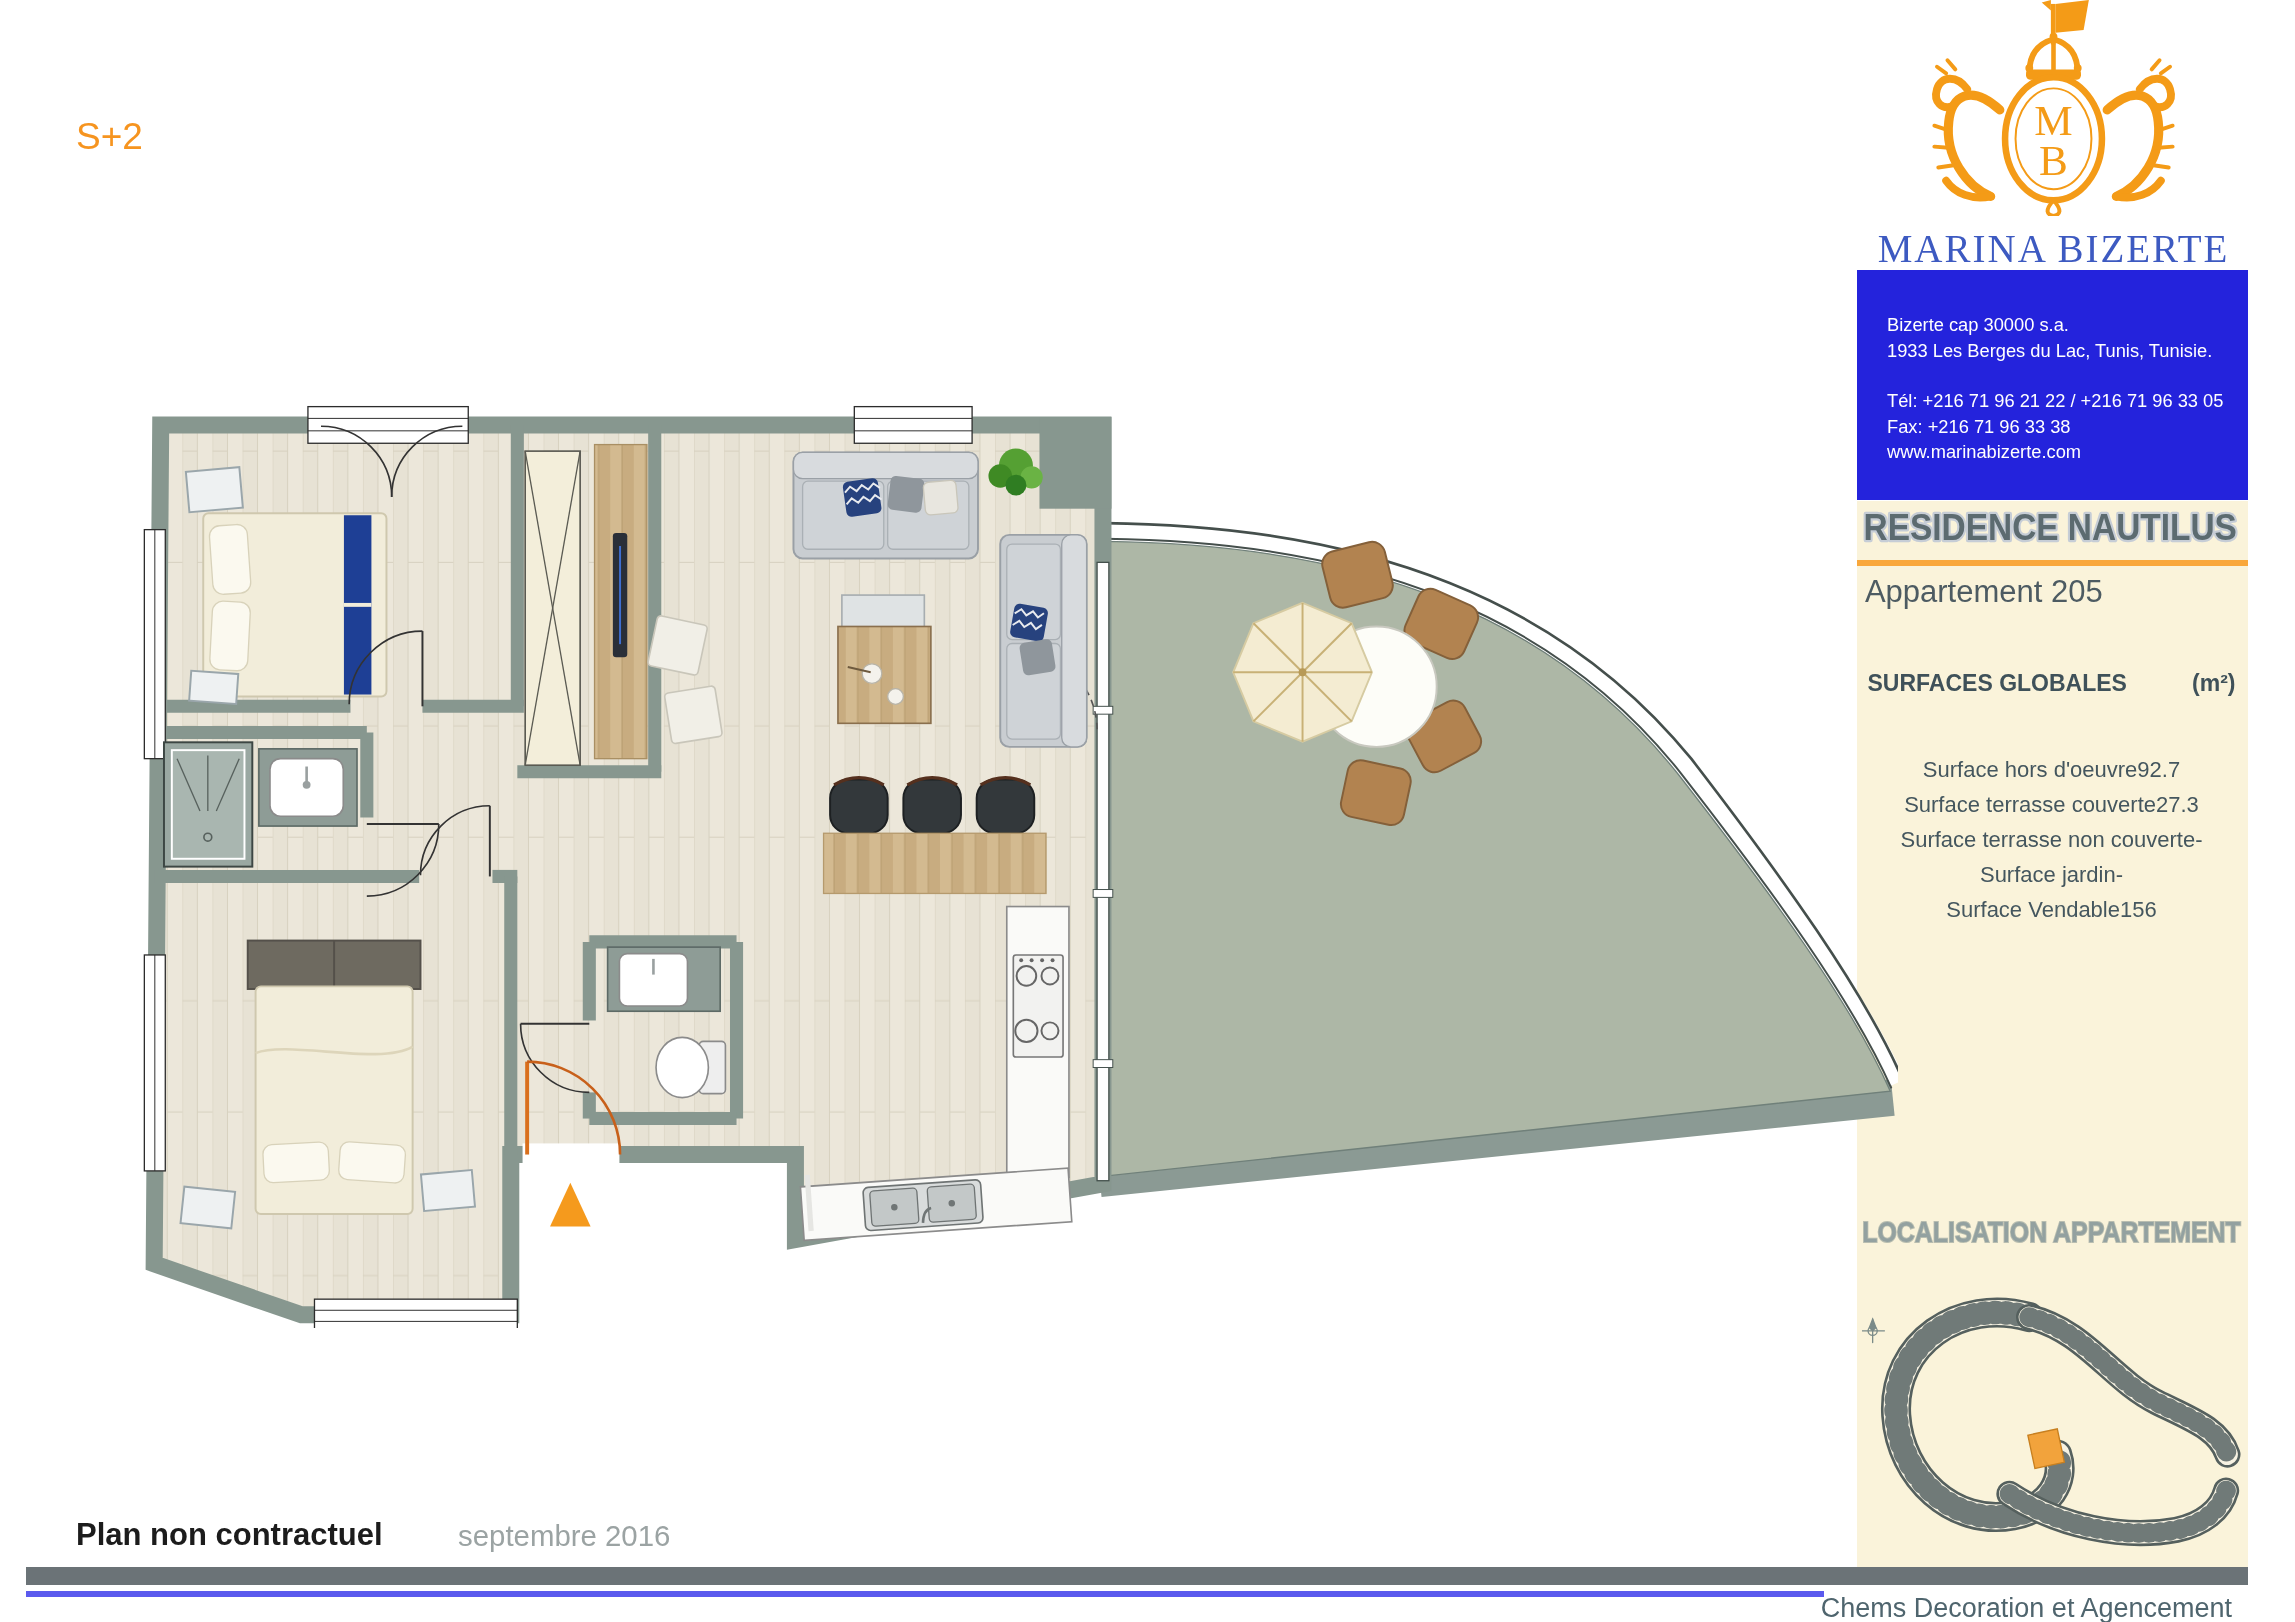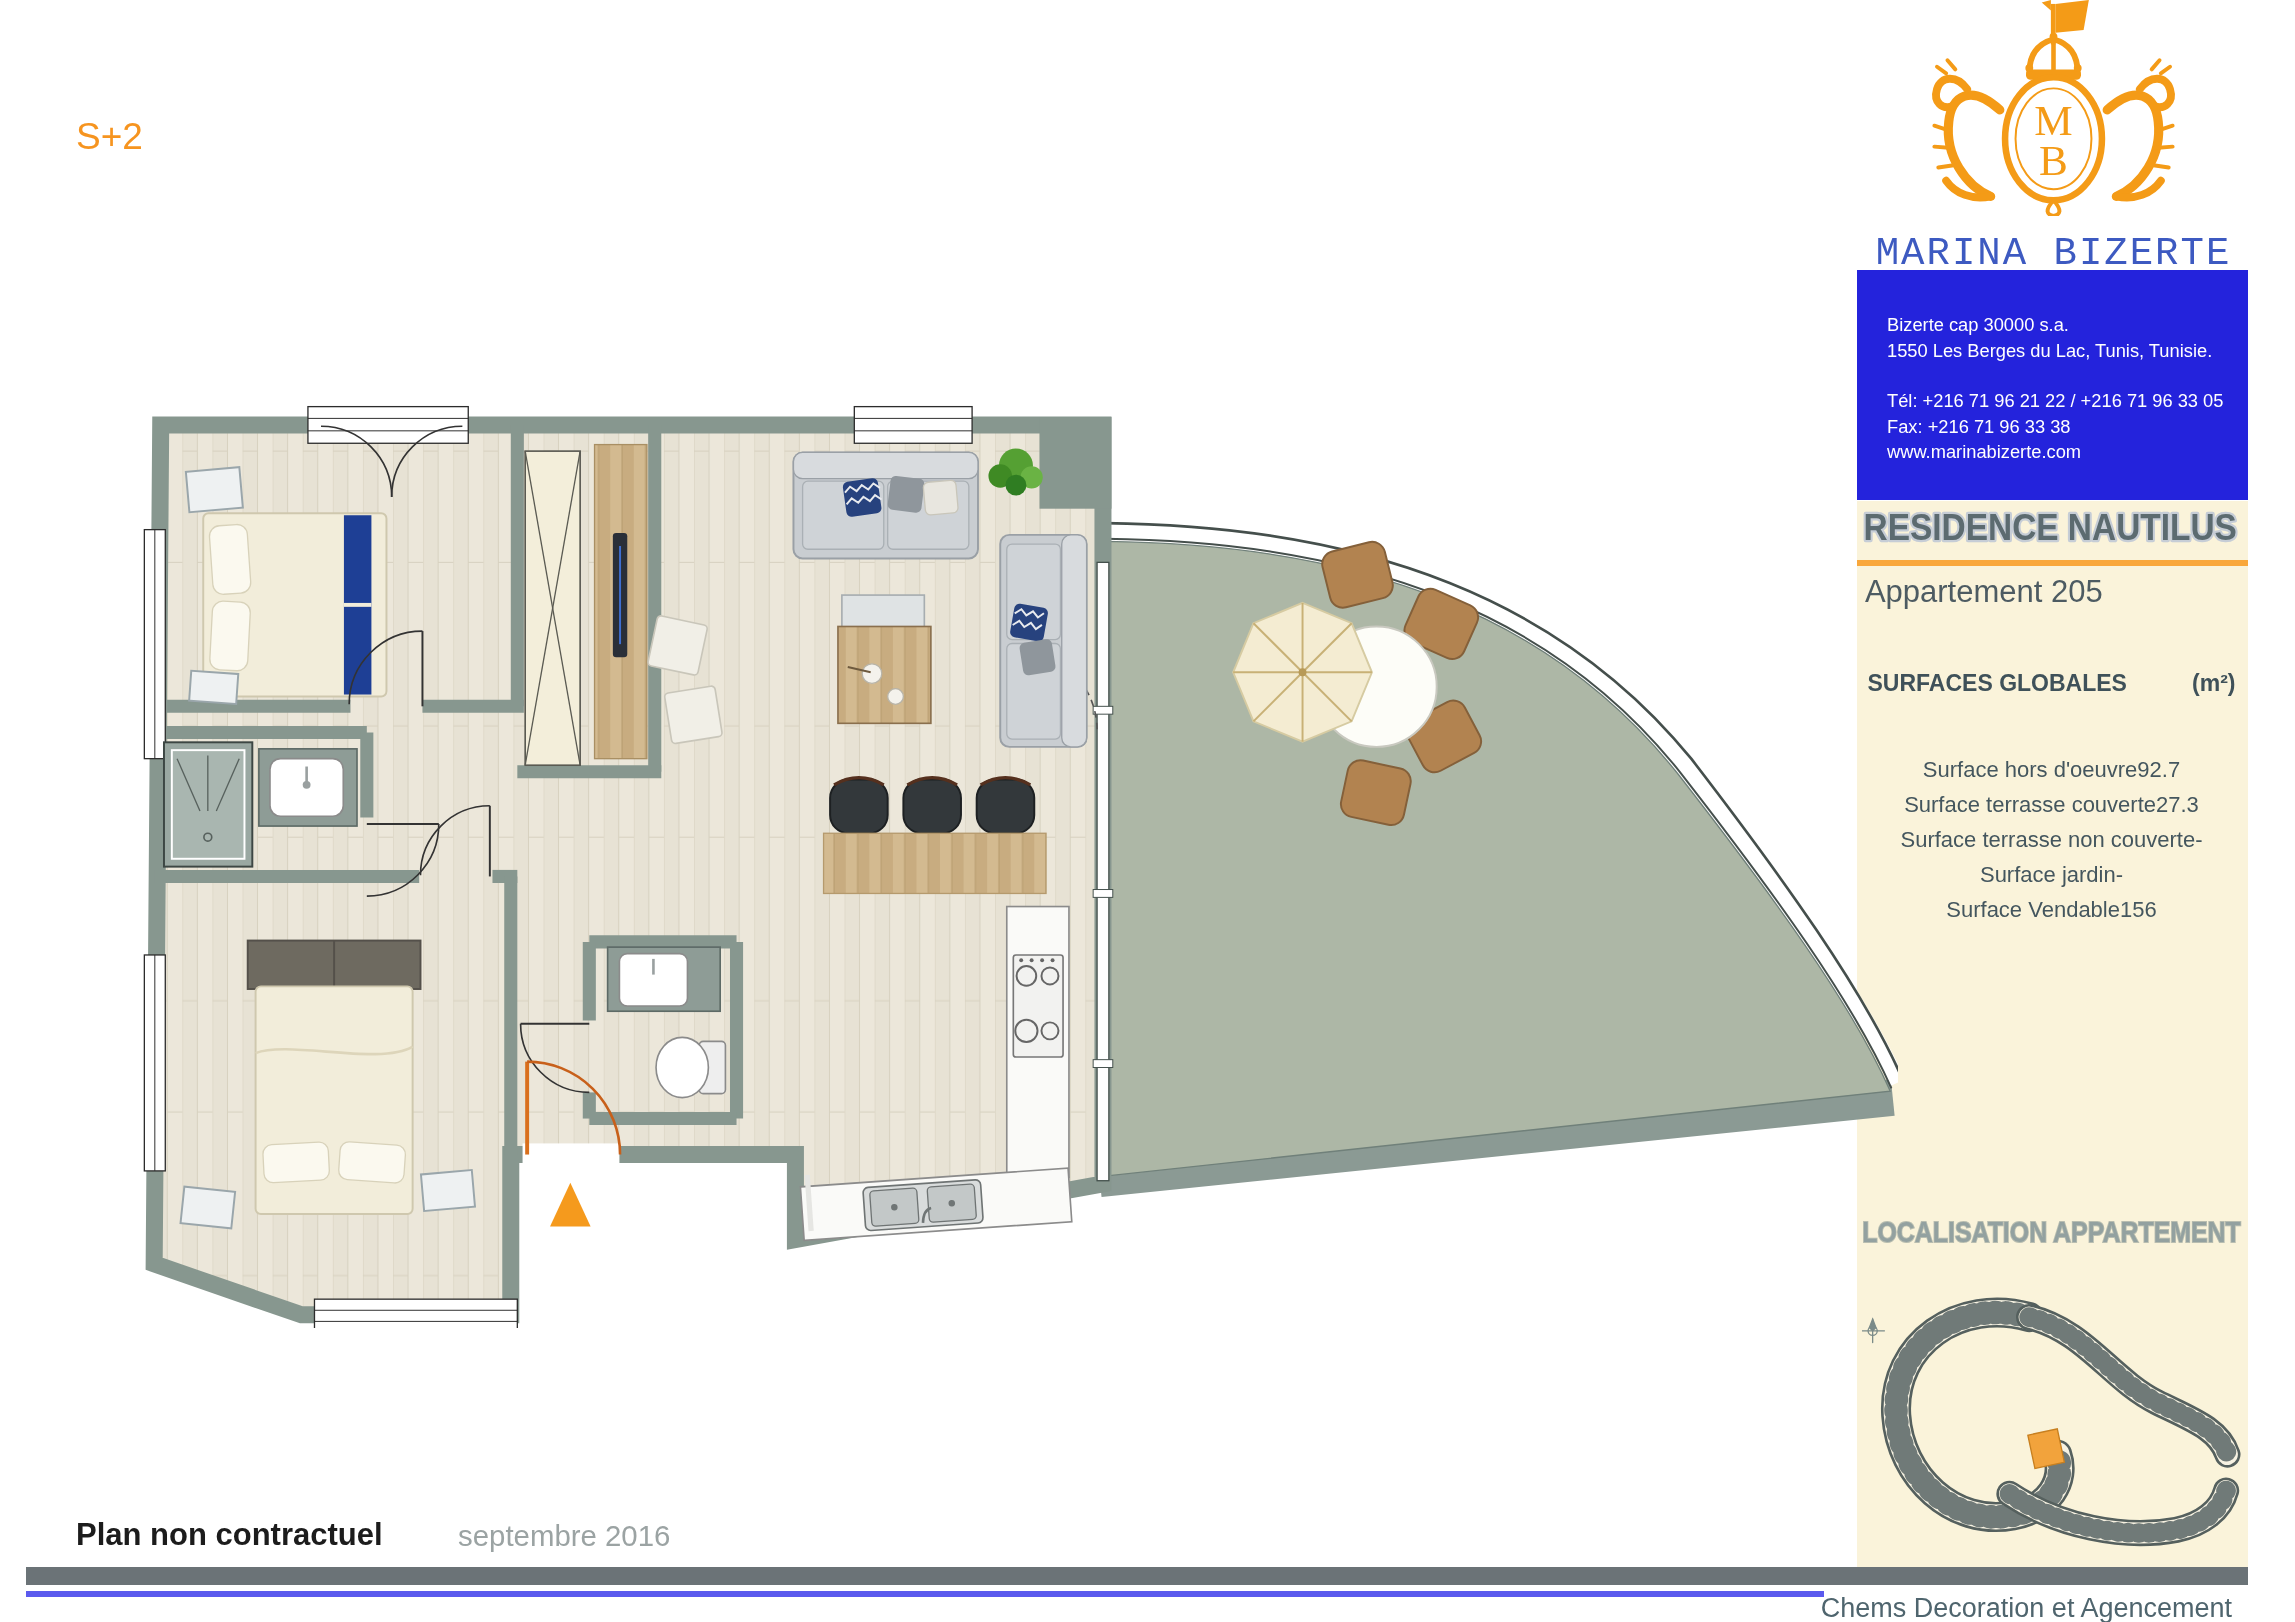--- a/index.html
+++ b/index.html
@@ -8,22 +8,22 @@
 
   
   .doc-title{position:absolute;left:76px;top:60px;font-size:38px;font-weight:500;
              color:#47555c;letter-spacing:0.7px;}
   .doc-title .num{color:#2b2bea;}
   .doc-subtitle{position:absolute;left:76px;top:116px;font-size:37px;font-weight:500;
                 color:#f6941f;}
 
   
   .brand{position:absolute;left:1857px;top:0;width:393px;text-align:center;}
-  .brand-name{font-family:Liberation Mono, monospace;font-size:39px;color:#3d5ac1;
-              letter-spacing:2px;margin-top:14px;}
+  .brand-name{font-family:Liberation Serif, serif;font-size:39px;color:#3d5ac1;
+              letter-spacing:2px;margin-top:8px;}
   .brand-rule{width:343px;height:2px;background:#eedbaa;margin:5.2px auto 3.9px auto;}
   .brand-country{font-family:"Liberation Serif",serif;font-size:19.6px;color:#3d5ac1;
                  letter-spacing:5.9px;}
 
   
   .contact{position:absolute;left:1857px;top:270px;width:391px;height:230px;
            background:#2423dc;color:#ffffff;box-sizing:border-box;
            padding:42px 13px 8px 30px;font-size:18.3px;line-height:25.5px;}
   .contact p{margin:0;}
   .contact .gap{margin-top:25px;}
@@ -100,21 +100,21 @@
       <text x="210" y="206" text-anchor="middle" font-family="Liberation Serif, serif" font-size="66" fill="#f49b17">M</text>
       <text x="210" y="268" text-anchor="middle" font-family="Liberation Serif, serif" font-size="66" fill="#f49b17">B</text>
     </svg>
     <div class="brand-name">MARINA BIZERTE</div>
     <div class="brand-rule"></div>
     <div class="brand-country">TUNISIA</div>
   </div>
 
   <div class="contact">
     <p>Bizerte cap 30000 s.a.</p>
-    <p>1550 Les Berges du Lac, Tunis, Tunisie.</p>
+    <p>1933 Les Berges du Lac, Tunis, Tunisie.</p>
     <p class="gap">Tél: +216 71 96 21 22 / +216 71 96 33 05</p>
     <p>Fax: +216 71 96 33 38</p>
     <p>www.marinabizerte.com</p>
   </div>
 
   <div class="panel">
     <svg width="391" height="55" viewBox="0 0 597 84">
       <text x="10" y="60" font-family="Liberation Sans, sans-serif" font-size="56" font-weight="bold" fill="#5c6b70" stroke="#c6cdd6" stroke-width="7" paint-order="stroke" stroke-linejoin="round" textLength="570" lengthAdjust="spacingAndGlyphs">RESIDENCE NAUTILUS</text>
     </svg>
     <div class="panel-rule"></div>

